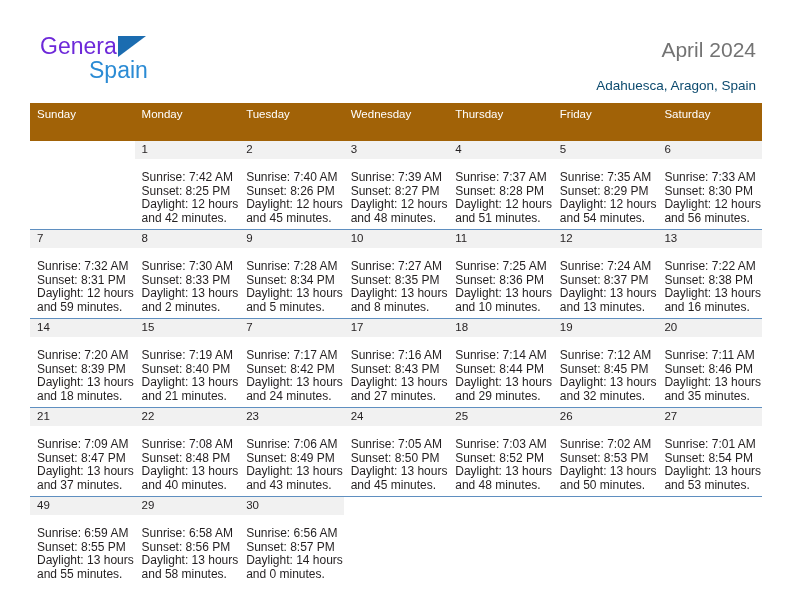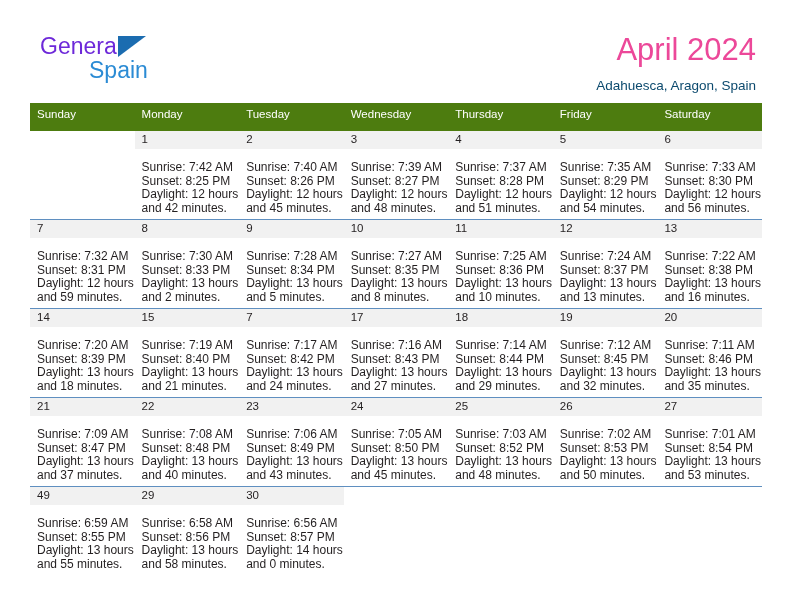--- a/index.html
+++ b/index.html
@@ -62,22 +62,22 @@
     top: 24px;
     font-size: 23px;
     color: #2b8bd4;
     line-height: 26px;
   }
 
   .title {
     position: absolute;
     right: 36px;
     top: 34px;
-    font-size: 31px;
-    color: #ec4899;
+    font-size: 21px;
+    color: #737373;
     text-align: right;
     line-height: 32px;
     white-space: nowrap;
   }
   .subtitle {
     position: absolute;
     right: 36px;
     top: 78px;
     font-size: 13.5px;
     color: #0c4a6e;
@@ -92,26 +92,26 @@
     left: 30px;
     top: 103px;
     width: 732px;
   }
   .cal-table {
     width: 732px;
     border-collapse: collapse;
     table-layout: fixed;
   }
   .cal-table th {
-    background: #4d7c0f;
+    background: #a16207;
     color: #ffffff;
     font-size: 11.5px;
     font-weight: normal;
     text-align: left;
-    padding: 5px 0 10px 7px;
+    padding: 5px 0 20px 7px;
     line-height: 13px;
     border: none;
   }
   .cal-table td {
     vertical-align: top;
     padding: 0;
     border: none;
     border-top: 1px solid #5f8fc0;
     height: 88px;
     background: #ffffff;

